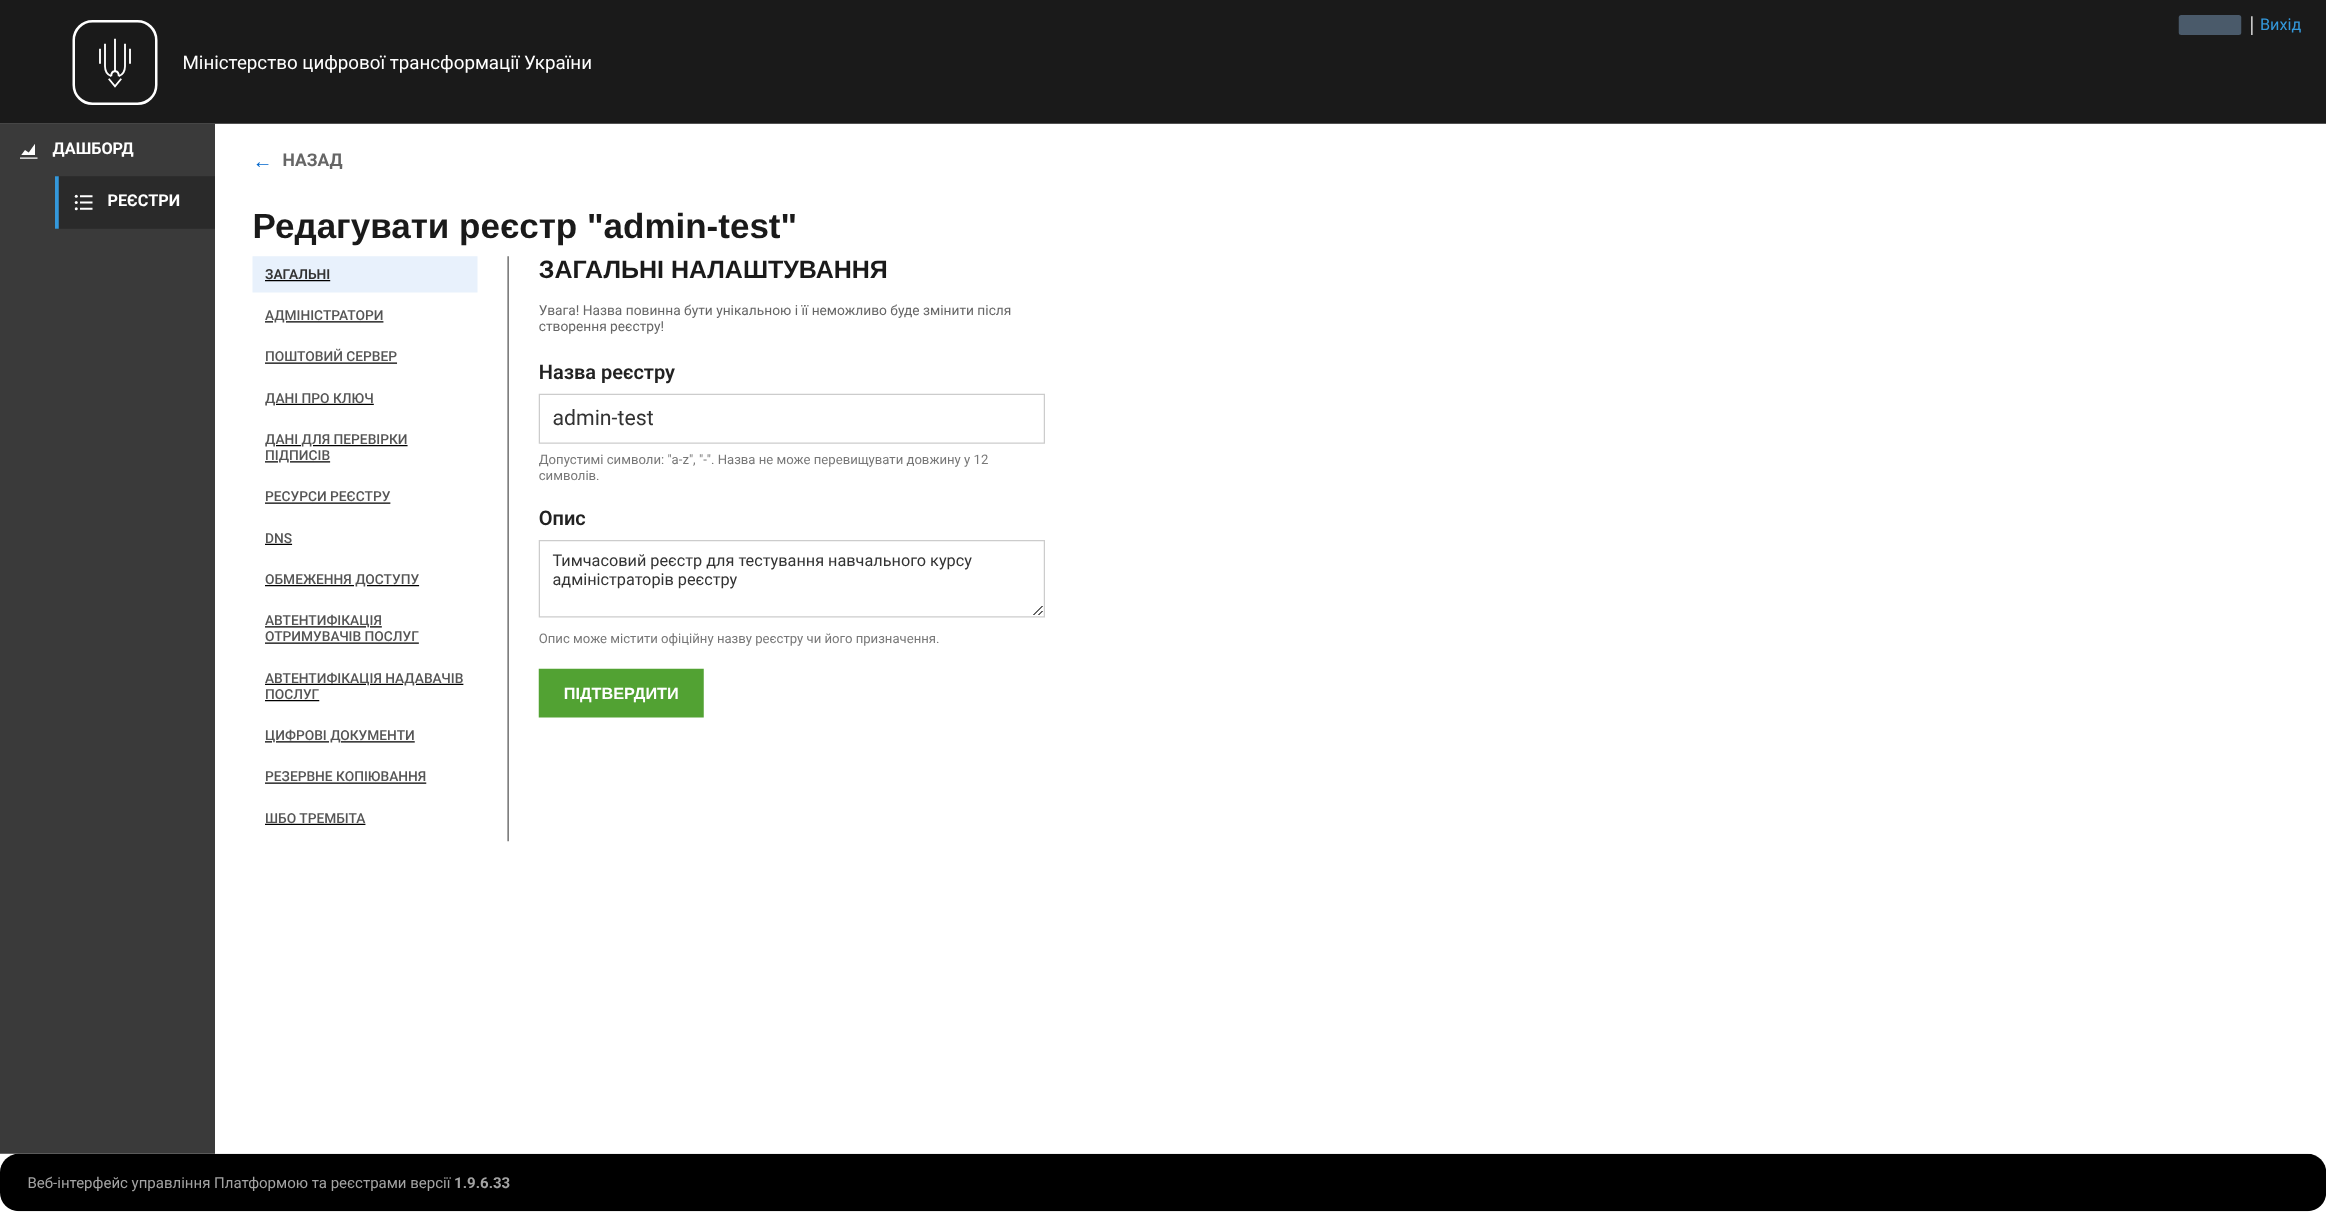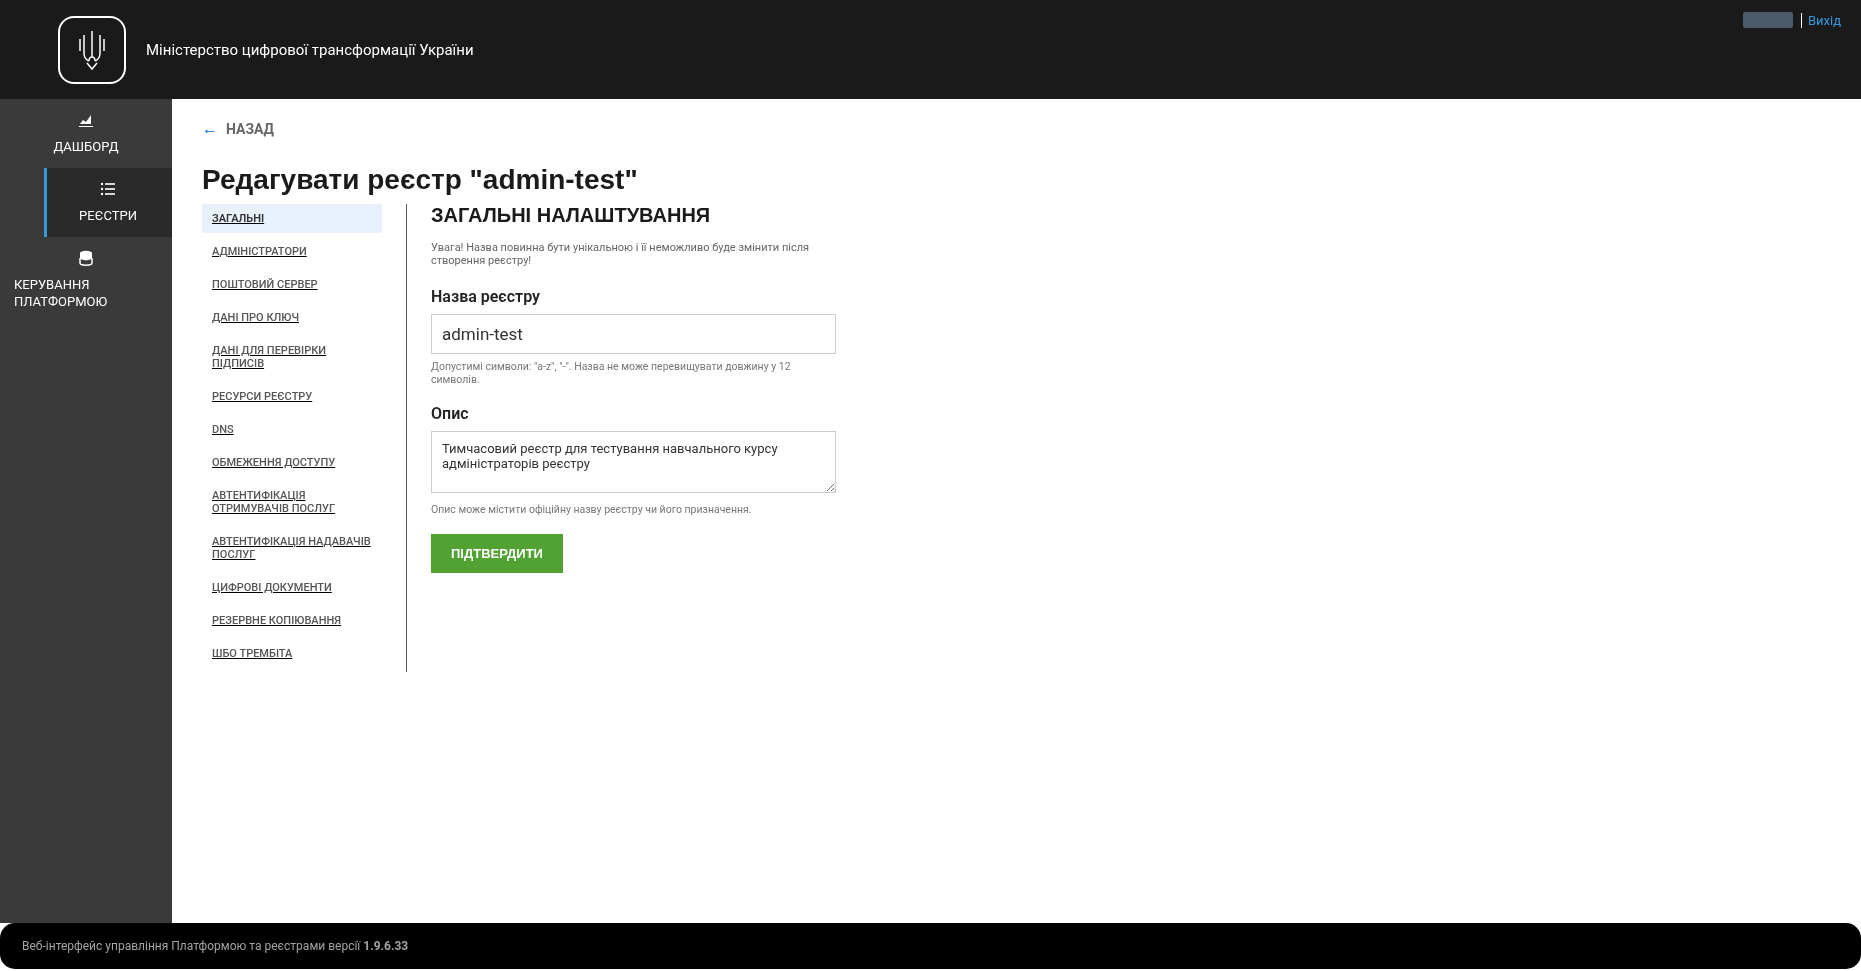--- a/index.html
+++ b/index.html
@@ -66,24 +66,23 @@
       background: #3a3a3a;
       flex-shrink: 0;
     }
     .sidebar-item {
       display: flex;
       align-items: center;
       gap: 10px;
       padding: 12px 14px;
       color: #fff;
       font-size: 13px;
-      font-weight: 400;
+      font-weight: 700;
       cursor: pointer;
       text-transform: uppercase;
-      flex-direction: column;
     }
     .sidebar-item.active {
       background: #2a2a2a;
       border-left: 3px solid #3498db;
       padding-left: 11px;
       margin-left: 44px;
     }
     .sidebar-item .icon { width: 18px; height: 18px; flex-shrink: 0; display: flex; align-items: center; justify-content: center; }
     .sidebar-item span.label-wrap { line-height: 1.3; }
     
@@ -247,30 +246,20 @@
             <circle cx="2" cy="3" r="1.2"></circle>
             <rect x="5" y="2.2" width="10" height="1.6"></rect>
             <circle cx="2" cy="8" r="1.2"></circle>
             <rect x="5" y="7.2" width="10" height="1.6"></rect>
             <circle cx="2" cy="13" r="1.2"></circle>
             <rect x="5" y="12.2" width="10" height="1.6"></rect>
           </svg>
       </span>
       <span class="label-wrap">РЕЄСТРИ</span>
     </div>
-    <div class="sidebar-item">
-      <span class="icon">
-        <svg width="16" height="16" viewBox="0 0 16 16" fill="#fff">
-            <ellipse cx="8" cy="3" rx="6" ry="2.2"></ellipse>
-            <path d="M2 3v5c0 1.2 2.7 2.2 6 2.2s6-1 6-2.2V3"></path>
-            <path d="M2 8v5c0 1.2 2.7 2.2 6 2.2s6-1 6-2.2V8" fill="none" stroke="#fff" stroke-width="1.5"></path>
-          </svg>
-      </span>
-      <span class="label-wrap">КЕРУВАННЯ ПЛАТФОРМОЮ</span>
-    </div>
   </div>
 
   <div class="main">
     <a class="back-link">
       <span class="back-arrow">←</span>
       <span>НАЗАД</span>
     </a>
     
     <h1 class="page-title">Редагувати реєстр "admin-test"</h1>
     

